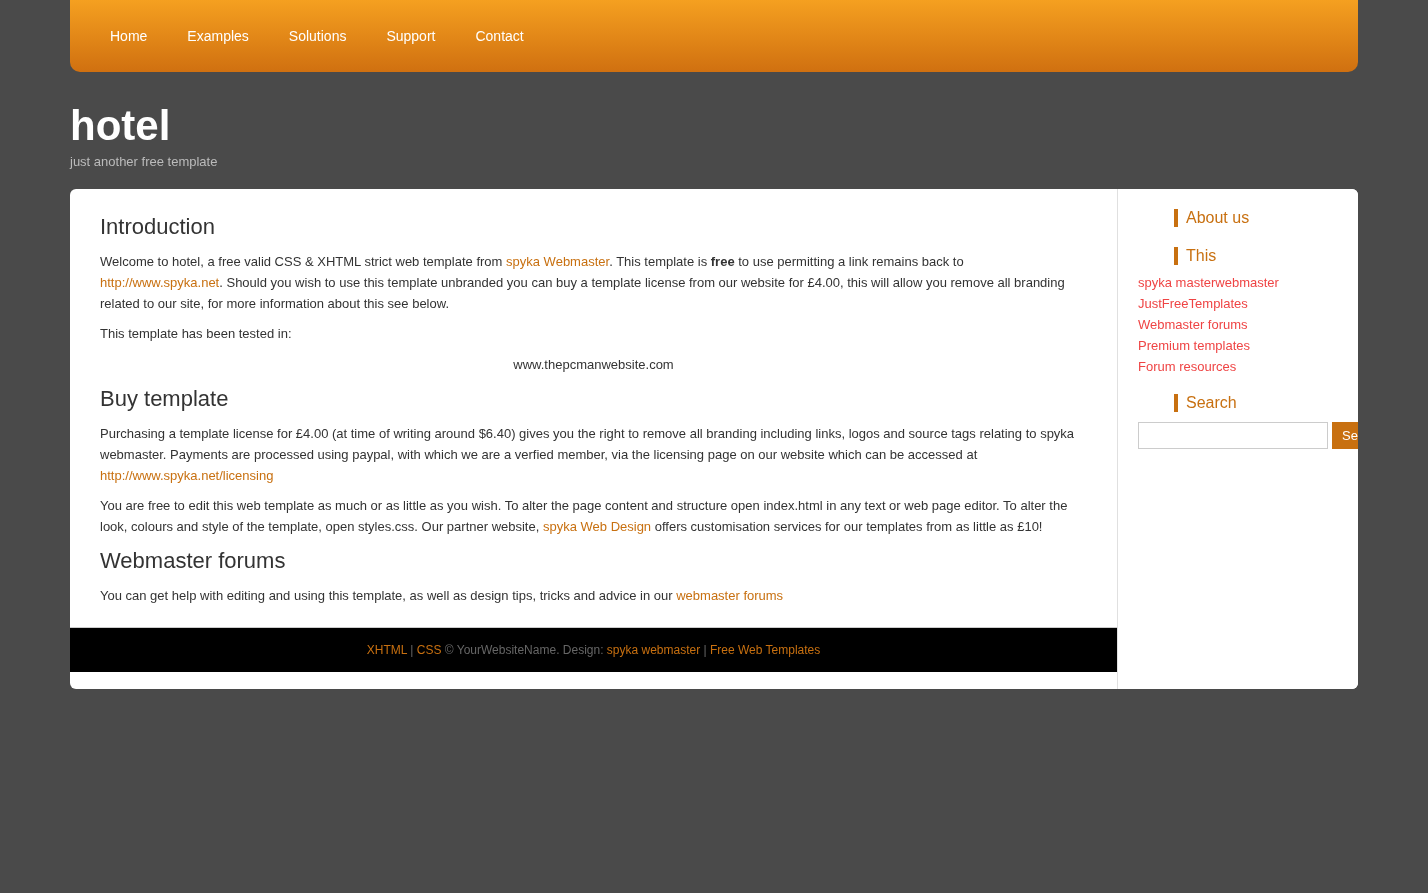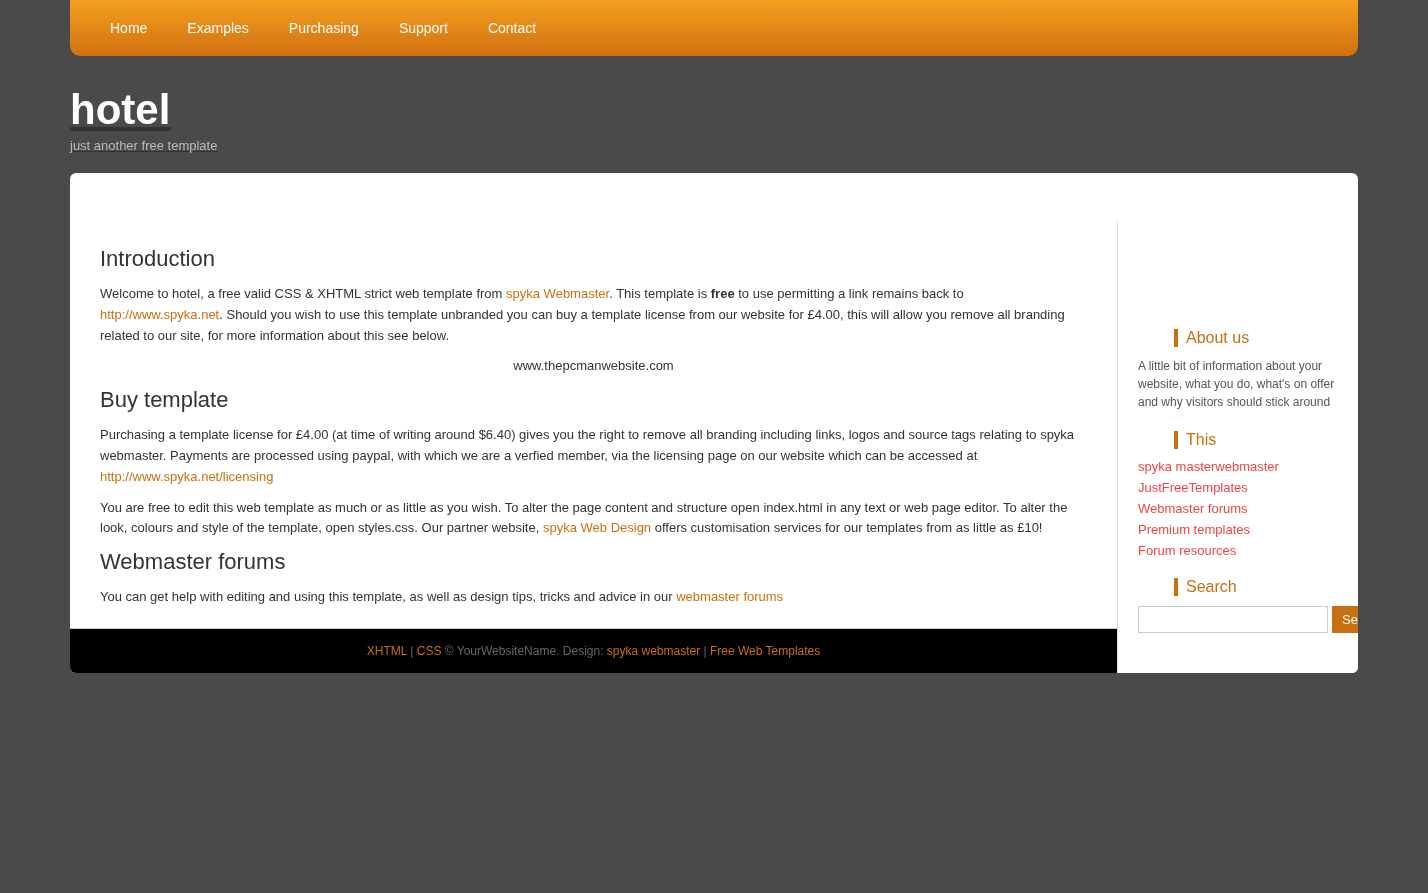--- a/index.html
+++ b/index.html
@@ -13,55 +13,53 @@
     
     #nav-wrapper {
       background: linear-gradient(to bottom, #f5a020, #d07010);
       border-radius: 0 0 10px 10px;
       margin: 0 70px;
       padding: 0;
     }
     #nav {
       display: flex;
       gap: 0;
-      padding: 8px 20px;
+      padding: 16px 20px;
     }
     #nav a {
       color: #fff;
       text-decoration: none;
       font-size: 14px;
       padding: 12px 20px;
       display: block;
     }
 
     
     #header {
       padding: 30px 70px 20px 70px;
-      text-decoration: underline;
     }
     #header h1 {
       color: #fff;
       font-size: 42px;
       font-weight: bold;
     }
     #header p {
       color: #bbb;
       font-size: 13px;
       margin-top: 4px;
     }
 
     
     #wrapper {
       margin: 0 70px 30px 70px;
       background: #fff;
       border-radius: 6px;
       overflow: hidden;
       display: flex;
       min-height: 500px;
-      align-items: flex-end;
     }
 
     
     #content {
       flex: 1;
       padding: 25px 30px;
       border-right: 1px solid #e0e0e0;
     }
     #content h2 {
       font-size: 22px;
@@ -169,39 +167,40 @@
       text-decoration: none;
     }
   </style>
 </head>
 <body>
 
 <div id="nav-wrapper">
   <nav id="nav">
     <a>Home</a>
     <a>Examples</a>
-    <a>Purchasing</a>
+    <a>Solutions</a>
     <a>Support</a>
     <a>Contact</a>
   </nav>
 </div>
 
 <div id="header">
   <h1>hotel</h1>
   <p>just another free template</p>
 </div>
 
 <div id="wrapper">
 
   <div id="content">
 
     <h2>Introduction</h2>
     <p>
       <span>Welcome to hotel, a free valid CSS &amp; XHTML strict web template from </span><a href="#">spyka Webmaster</a><span>. This template is </span><strong>free</strong><span> to use permitting a link remains back to </span><a href="#">http://www.spyka.net</a><span>. Should you wish to use this template unbranded you can buy a template license from our website for £4.00, this will allow you remove all branding related to our site, for more information about this see below.</span>
     </p>
+    <p>This template has been tested in:</p>
 
     <p class="watermark">www.thepcmanwebsite.com</p>
 
     <h2>Buy template</h2>
     <p>
       <span>Purchasing a template license for £4.00 (at time of writing around $6.40) gives you the right to remove all branding including links, logos and source tags relating to spyka webmaster. Payments are processed using paypal, with which we are a verfied member, via the licensing page on our website which can be accessed at </span><a href="#">http://www.spyka.net/licensing</a>
     </p>
 
     <p>
       <span>You are free to edit this web template as much or as little as you wish. To alter the page content and structure open index.html in any text or web page editor. To alter the look, colours and style of the template, open styles.css. Our partner website, </span><a href="#">spyka Web Design</a><span> offers customisation services for our templates from as little as £10!</span>
@@ -225,21 +224,20 @@
         <a href="#">Free Web Templates</a>
       </span>
     </div>
 
   </div>
 
   <div id="sidebar">
 
     <div class="sidebar-section">
       <h3>About us</h3>
-      <p>A little bit of information about your website, what you do, what's on offer and why visitors should stick around</p>
     </div>
 
     <div class="sidebar-section">
       <h3>This</h3>
       <ul>
         <li><a href="#">spyka masterwebmaster</a></li>
         <li><a href="#">JustFreeTemplates</a></li>
         <li><a href="#">Webmaster forums</a></li>
         <li><a href="#">Premium templates</a></li>
         <li><a href="#">Forum resources</a></li>

